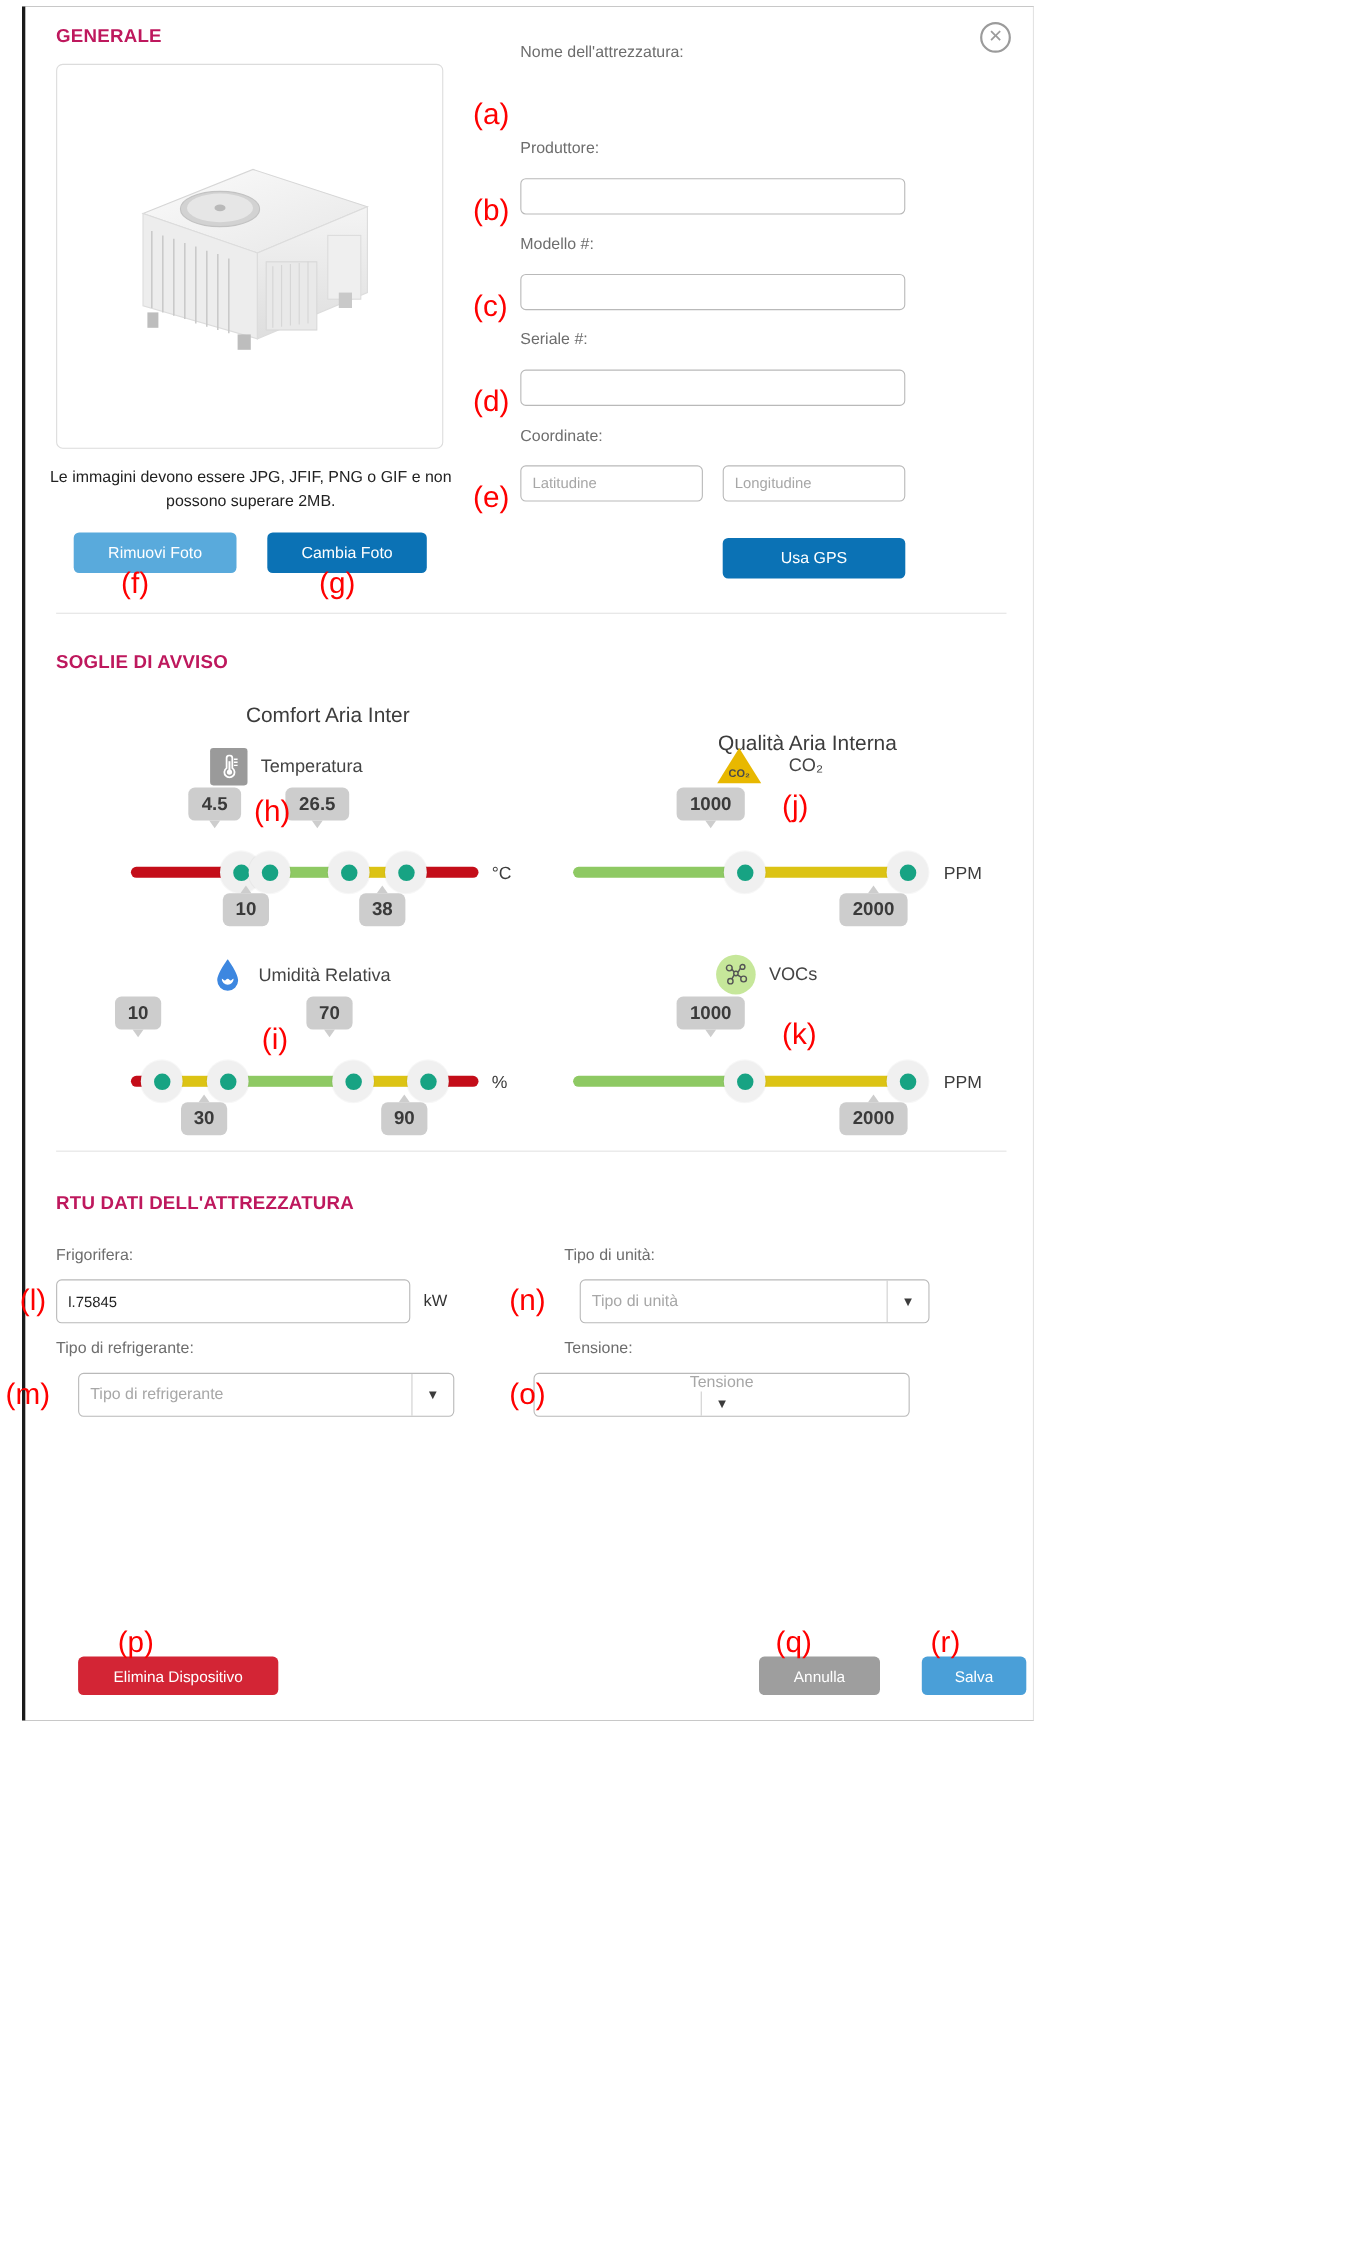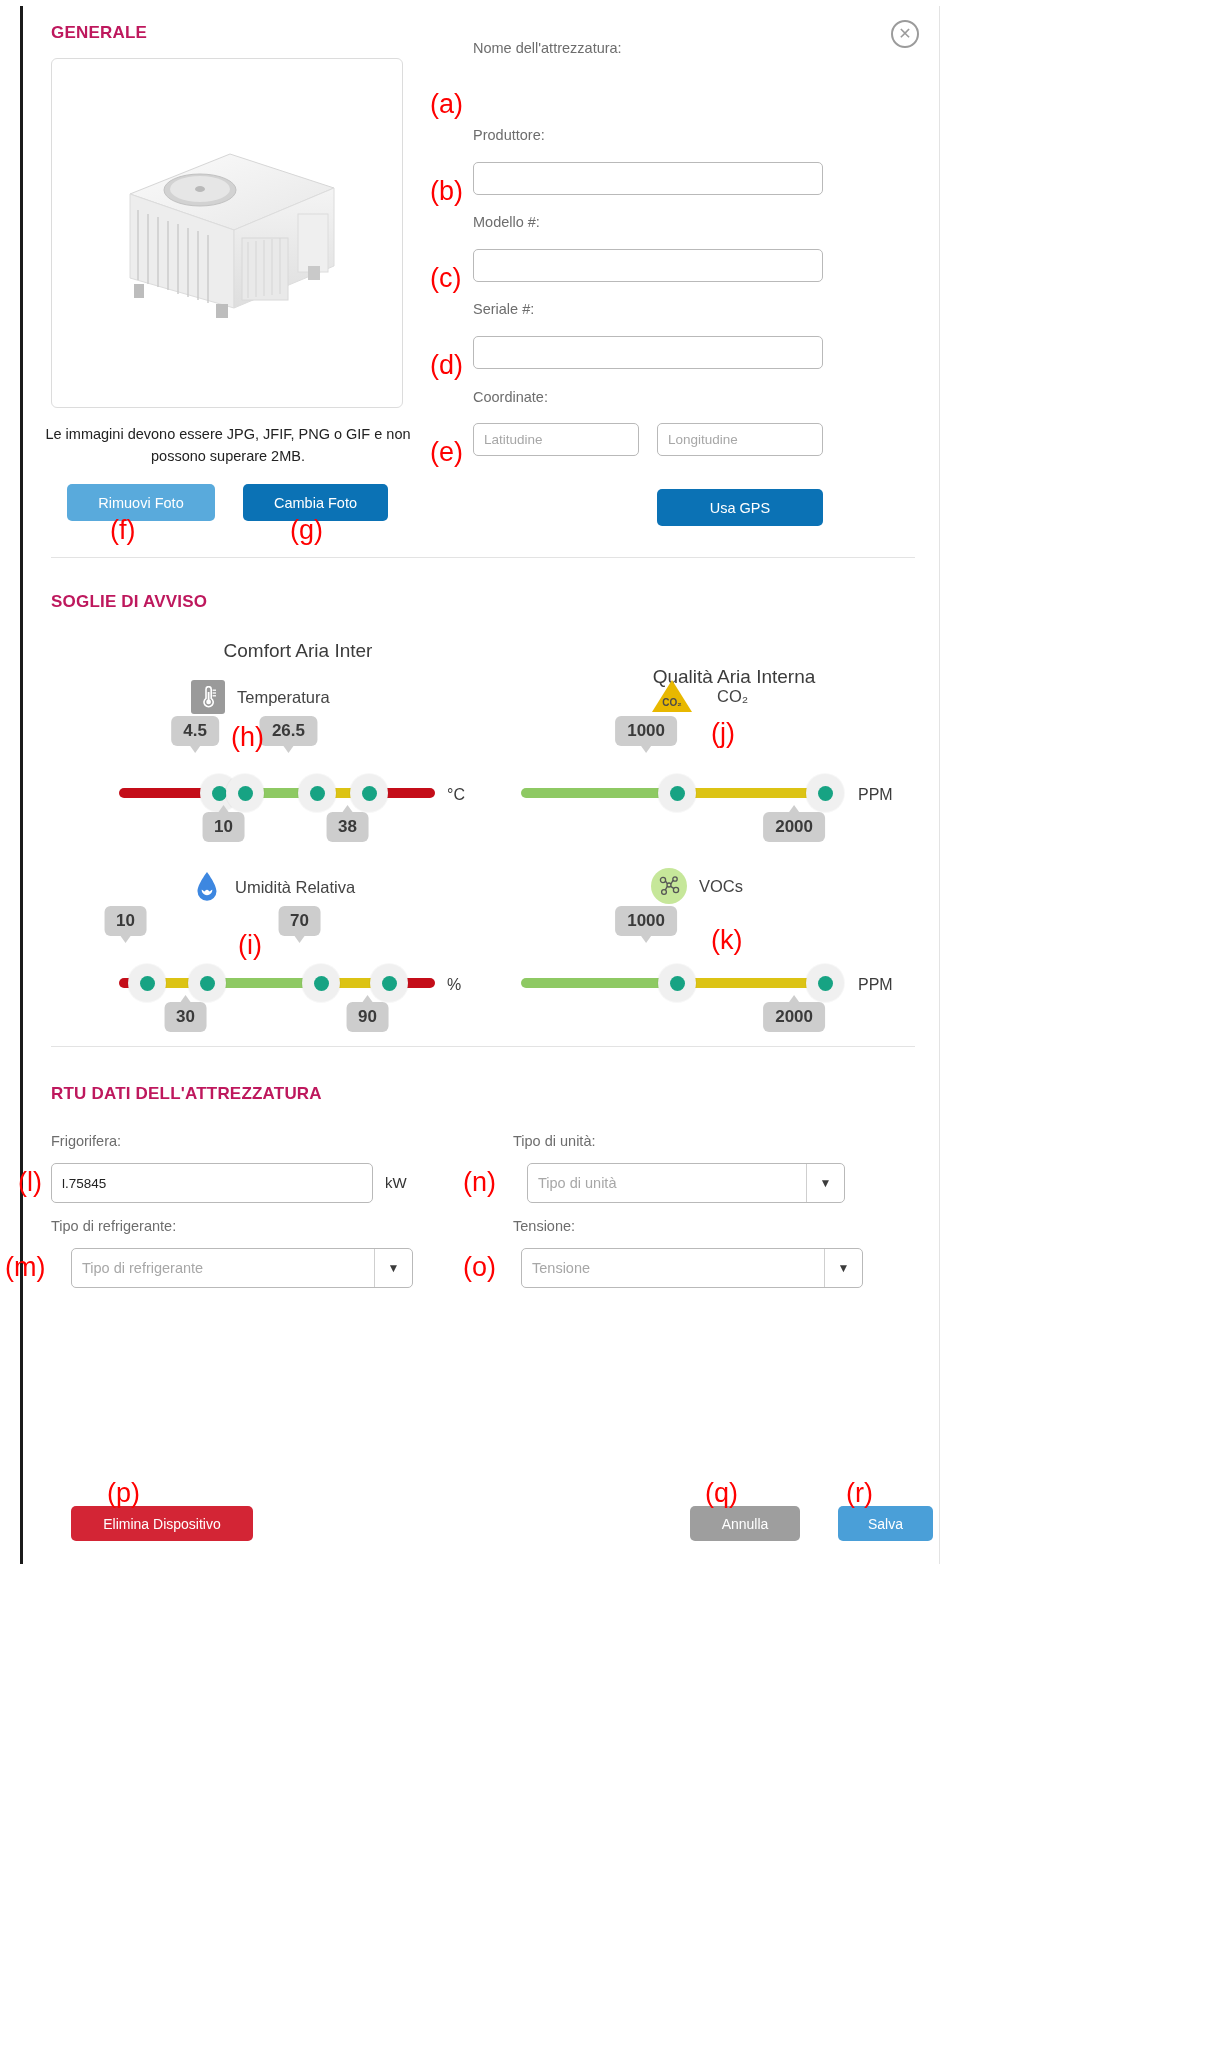--- a/index.html
+++ b/index.html
@@ -170,21 +170,21 @@
     background: #fff; display: flex; align-items: center;
   }
   .select-wrap .val { flex: 1; padding: 0 10px; font-size: 14.5px; color: #a7a7a7; }
   .select-wrap .caret {
     width: 38px; height: 100%; border-left: 1px solid #cfcfcf;
     display: flex; align-items: center; justify-content: center;
     font-size: 12px; color: #3c3c3c;
   }
   #sel-tipou { left: 504px; top: 1157px; width: 318px; height: 40px; gap: 32px; }
   #sel-refr  { left: 48px;  top: 1242px; width: 342px; height: 40px; }
-  #sel-tens  { left: 498px; top: 1242px; width: 342px; height: 40px; }
+  #sel-tens  { left: 462px; top: 1242px; width: 342px; height: 40px; flex-direction: column; }
 
   
   #delete-btn {
     position: absolute; left: 48px; top: 1500px; width: 182px; height: 35px;
     background: #d32535; font-size: 14px;
   }
   #cancel-btn {
     position: absolute; left: 667px; top: 1500px; width: 110px; height: 35px;
     background: #9e9e9e; font-size: 14px;
   }

